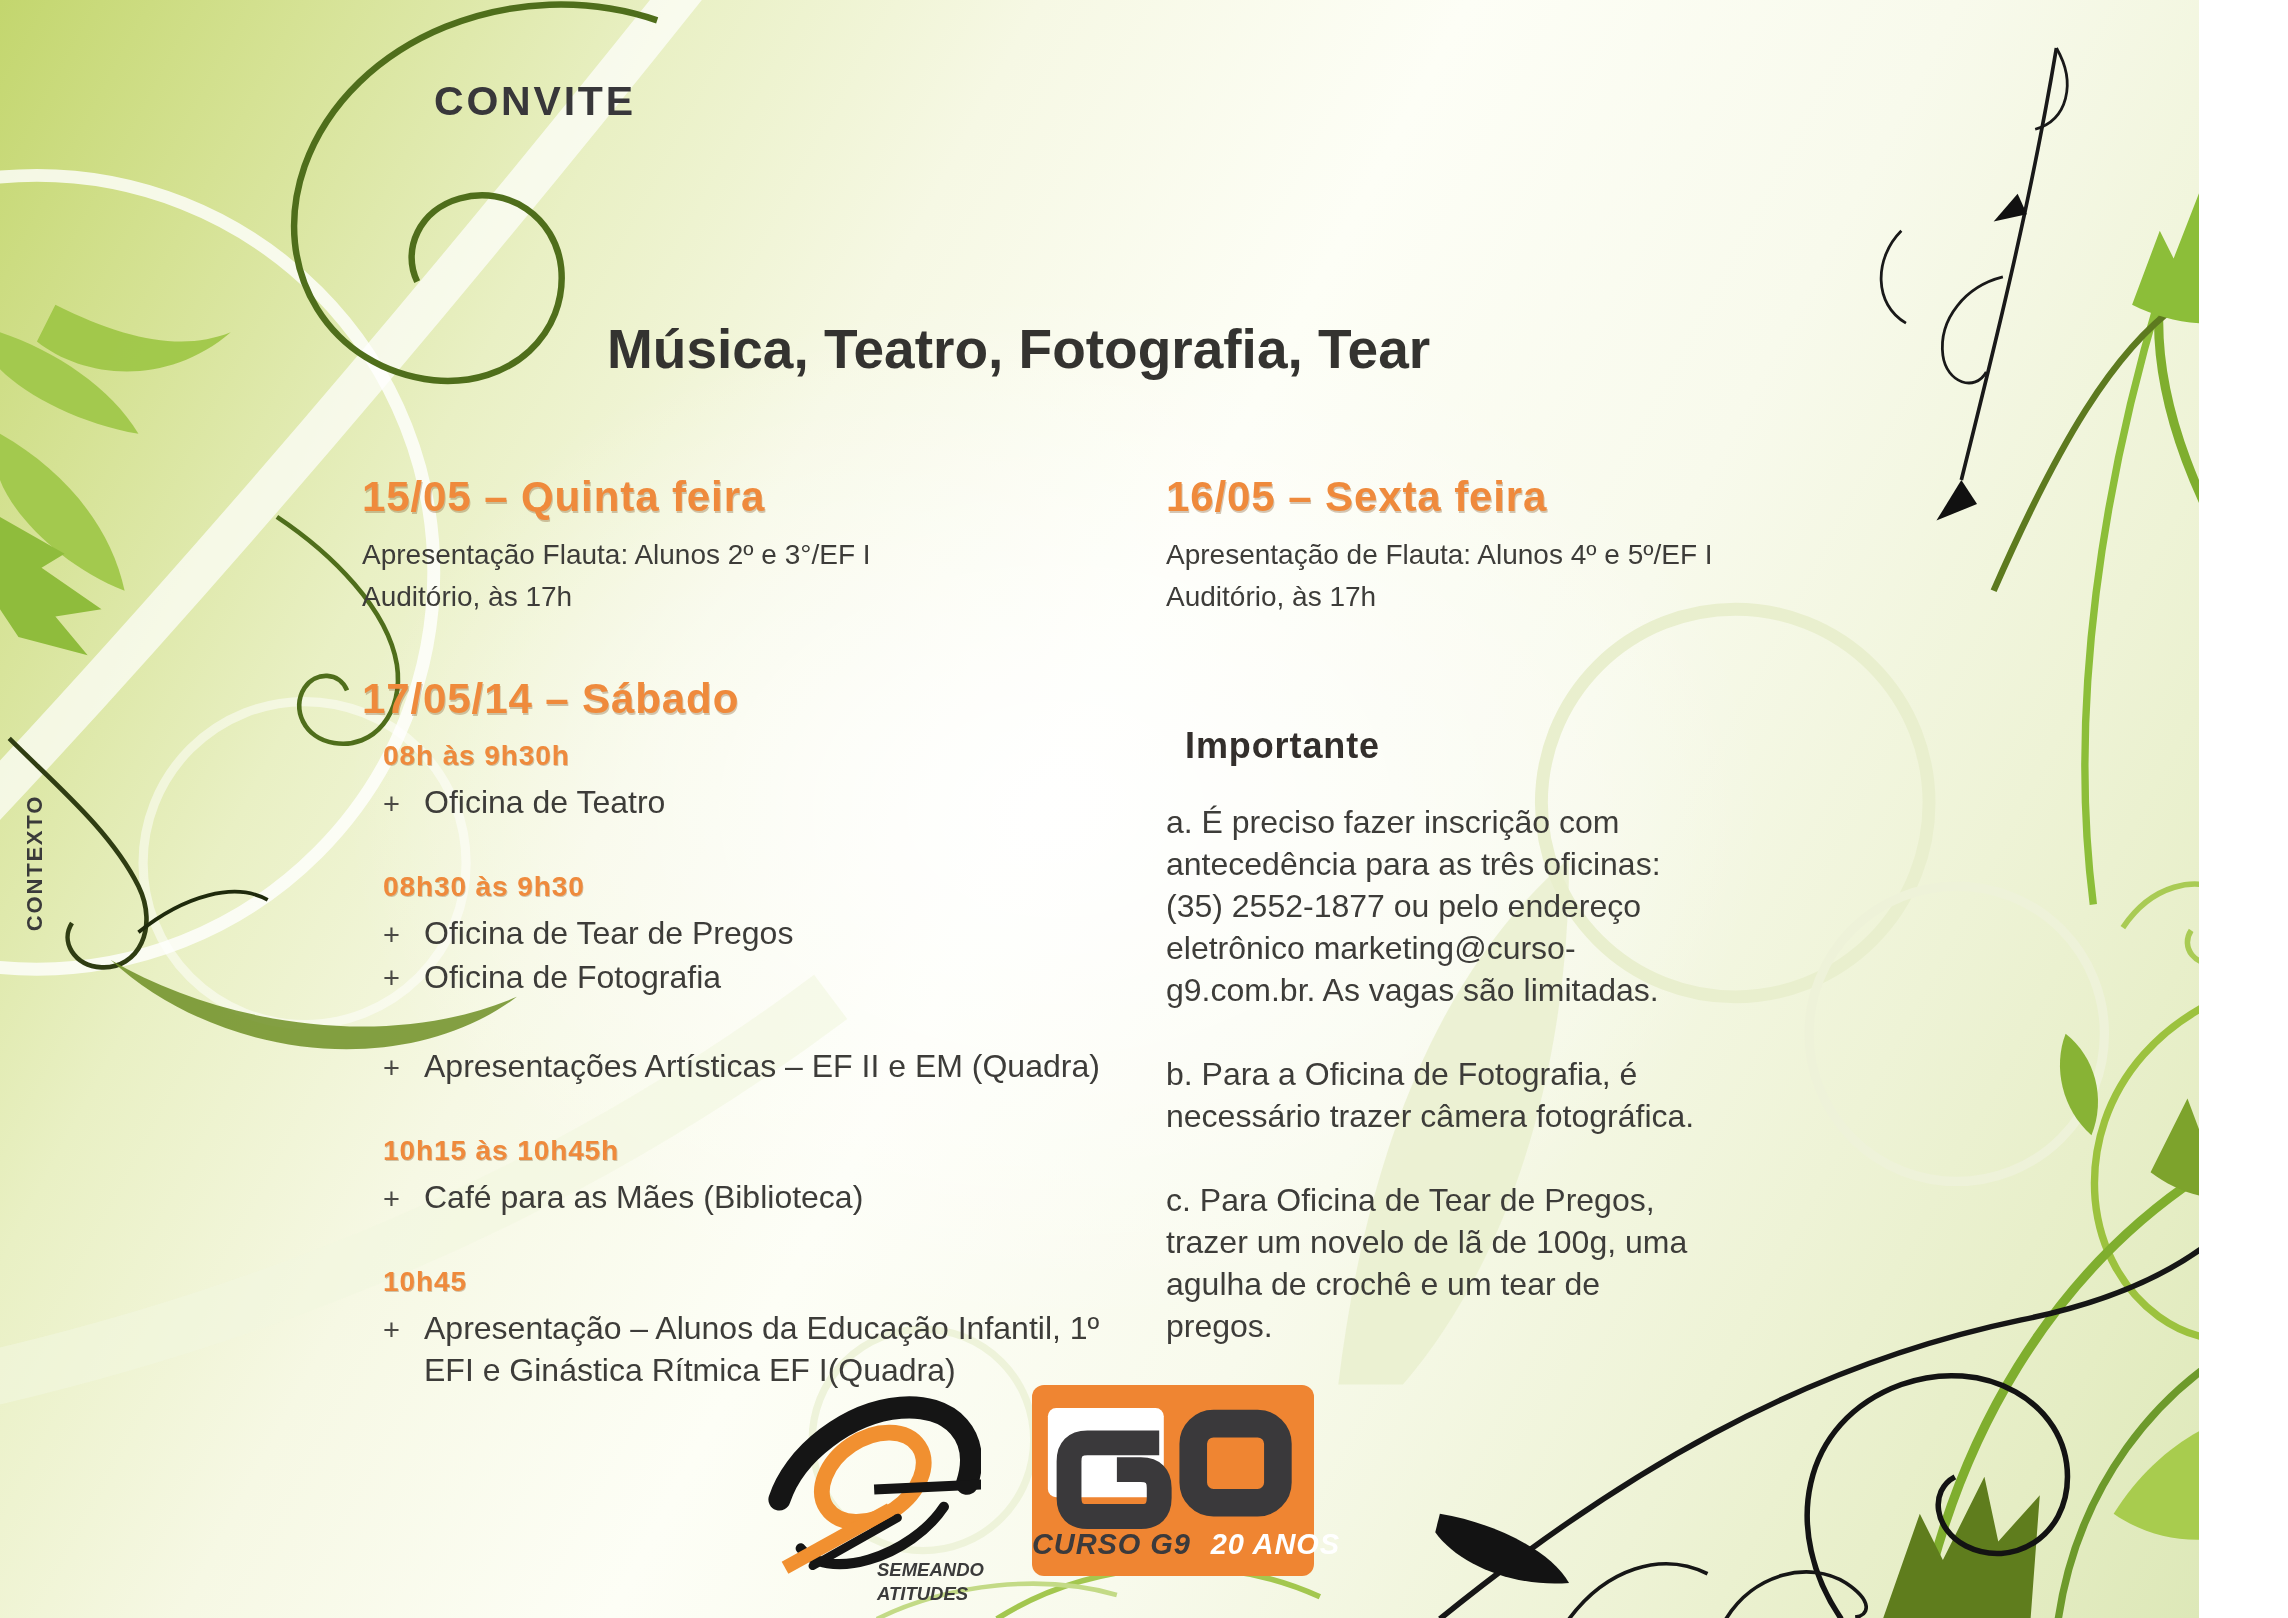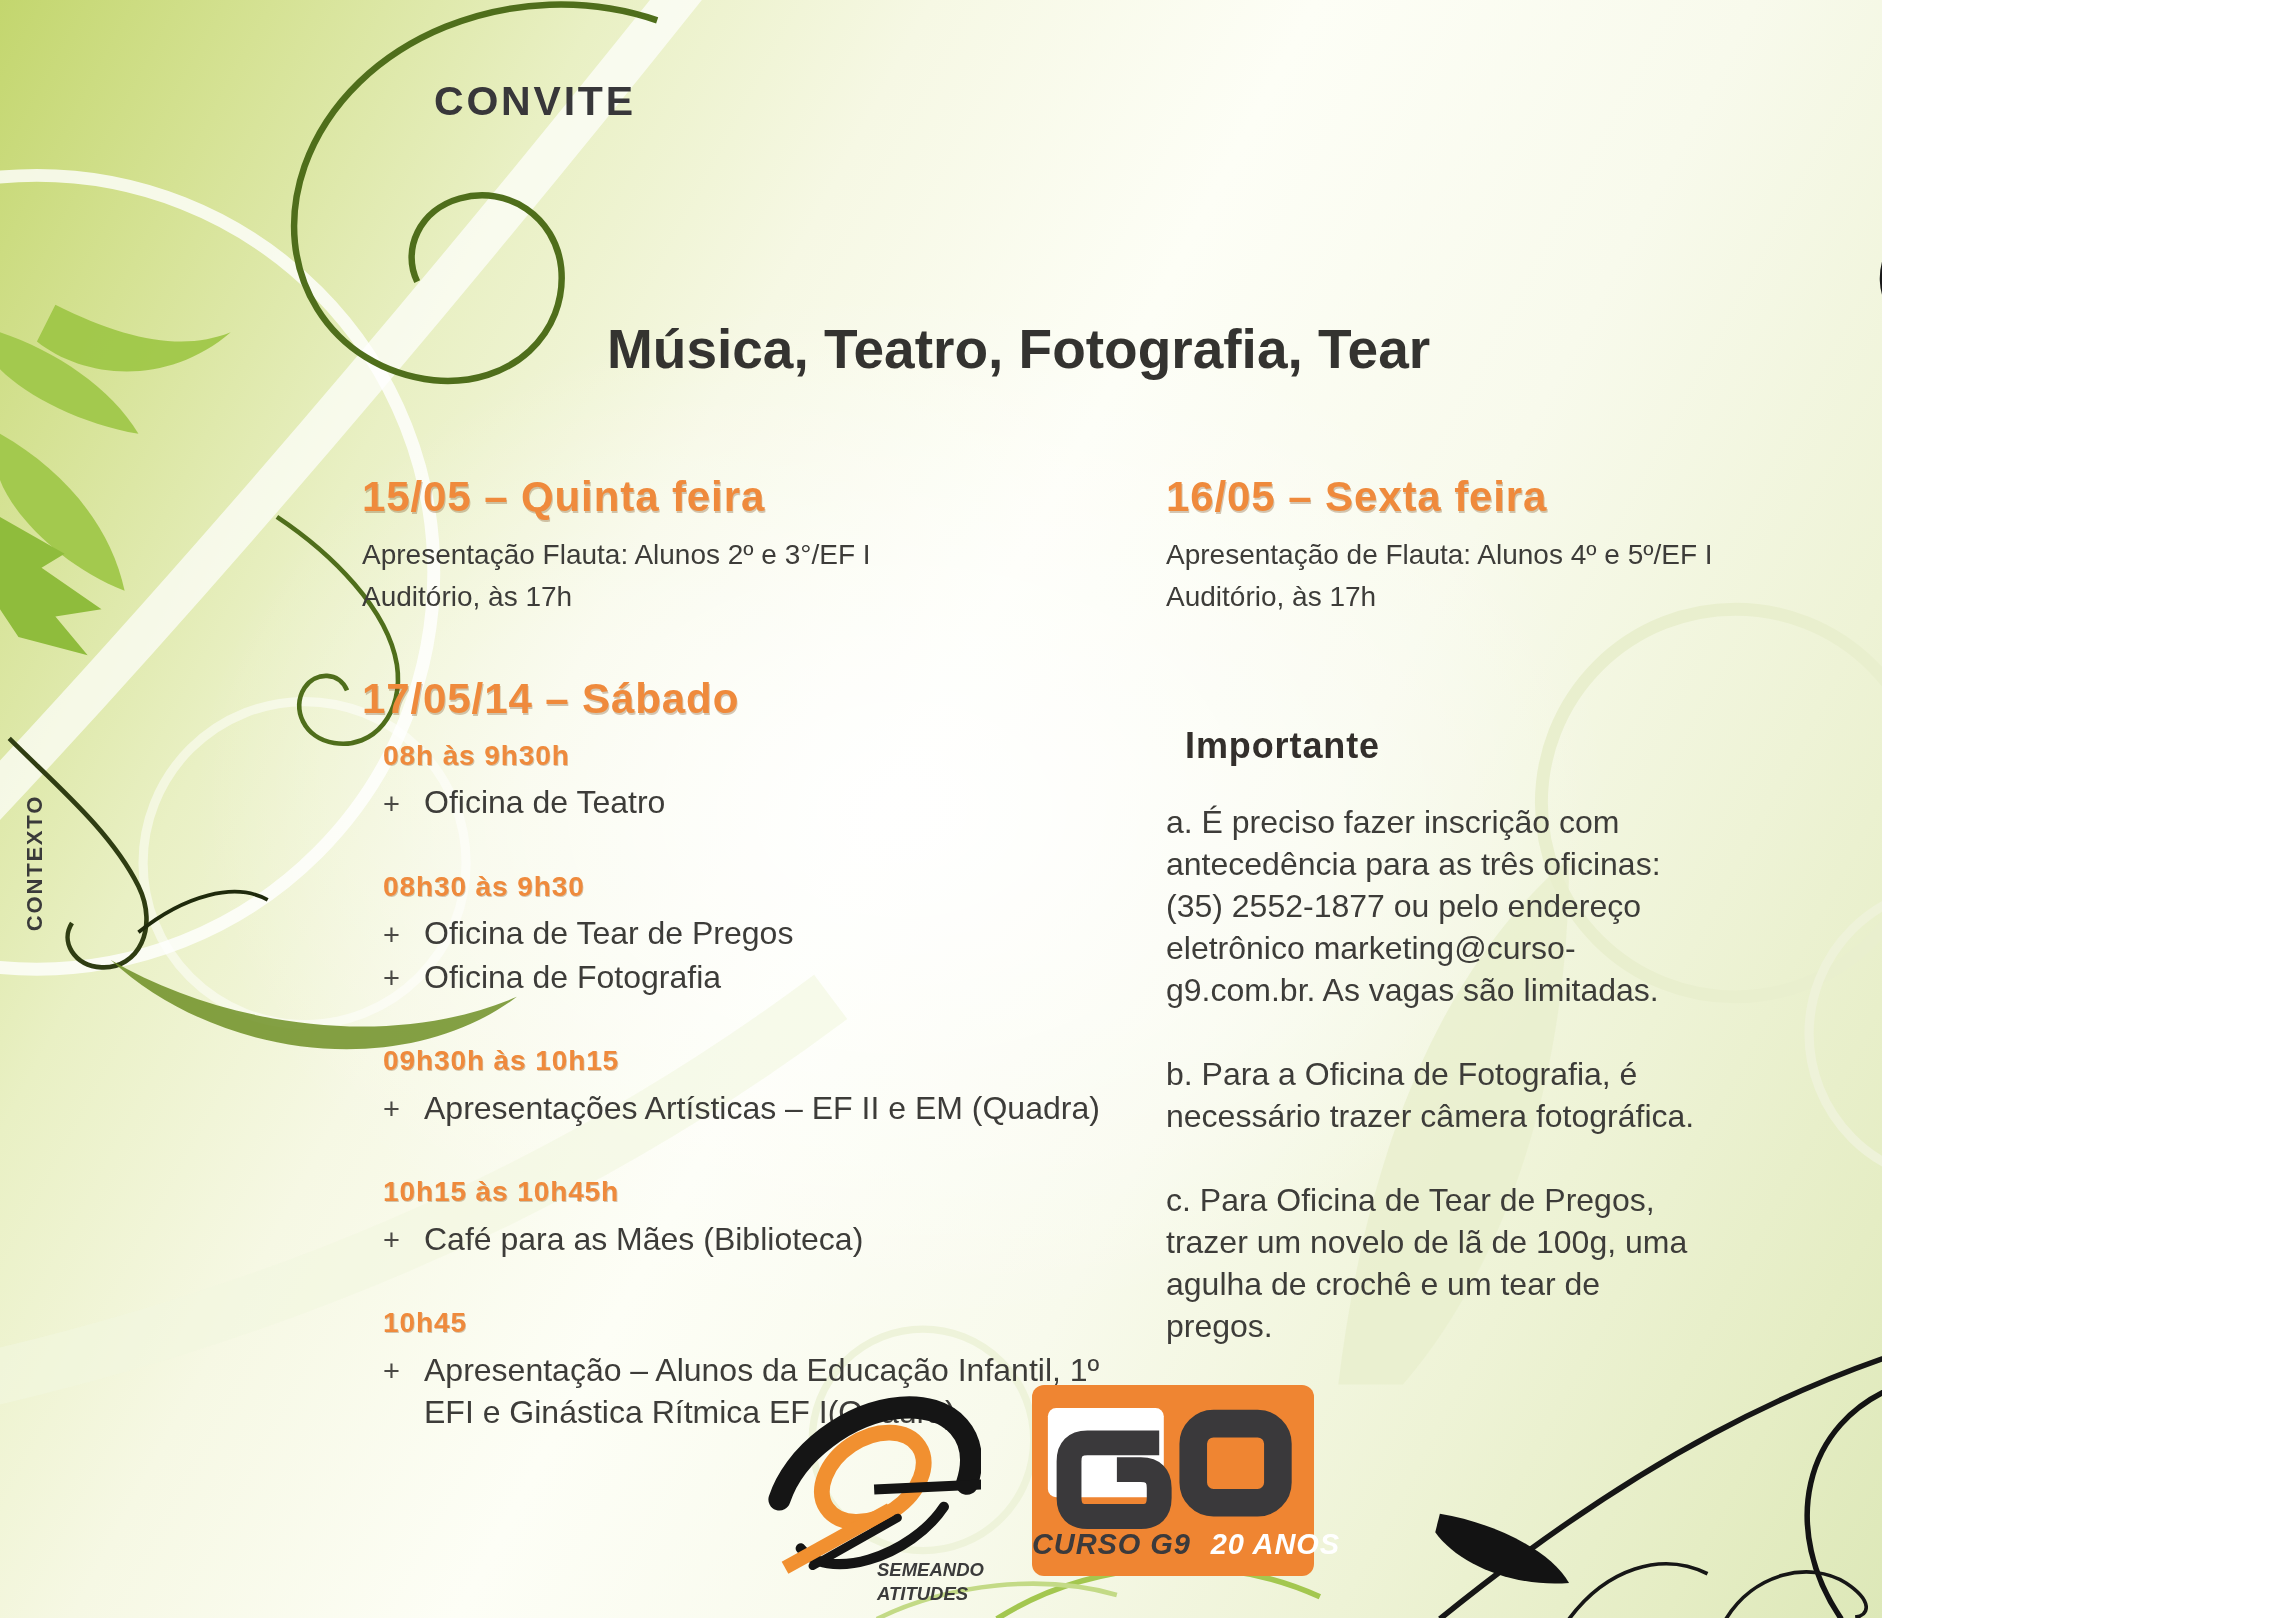--- a/index.html
+++ b/index.html
@@ -2,25 +2,24 @@
 <html style="font-size:14.8px"><head>
 <meta charset="utf-8">
 <style>
   html,body{margin:0;padding:0;}
   body{
     width:2289px;height:1619px;
     font-family:"Liberation Sans", sans-serif;
     overflow:hidden;
   }
   .poster{
-    position:relative;width:1842px;height:1619px;overflow:hidden;
+    position:relative;width:2199px;height:1619px;overflow:hidden;
     background:
       radial-gradient(ellipse 1015px 738px at 48% 50%, rgba(255,255,255,.95), rgba(255,255,255,0) 70%),
       linear-gradient(118deg,#c3d66e 0%, #d5e294 10%, #e9f0c4 22%, #f6f8e4 34%, #fdfef6 48%, #f8faec 64%, #eef3d6 80%, #e5edc4 92%, #dde8b8 100%);
-    padding-left: 40px;
   }
   svg.deco{position:absolute;left:0;top:0;width:2289px;height:1619px;z-index:0;}
   .content{position:absolute;left:0;top:0;width:2289px;height:1619px;z-index:1;}
 
   .kicker{
     position:absolute;left:434px;top:78px;
     font-size:41px;font-weight:bold;letter-spacing:2.8px;color:#38373a;
   }
   .title{
     position:absolute;left:425px;top:155px;width:1440px;
@@ -178,21 +177,20 @@
               <span class="plus">+</span>
               <span class="txt">Oficina de Tear de Pregos</span>
             </div>
             <div class="item">
               <span class="plus">+</span>
               <span class="txt">Oficina de Fotografia</span>
             </div>
           </div>
 
           <div class="slot">
-            <div class="slot-time">09h30h às 10h15</div>
             <div class="item">
               <span class="plus">+</span>
               <span class="txt">Apresentações Artísticas – EF II e EM (Quadra)</span>
             </div>
           </div>
 
           <div class="slot">
             <div class="slot-time">10h15 às 10h45h</div>
             <div class="item">
               <span class="plus">+</span>

